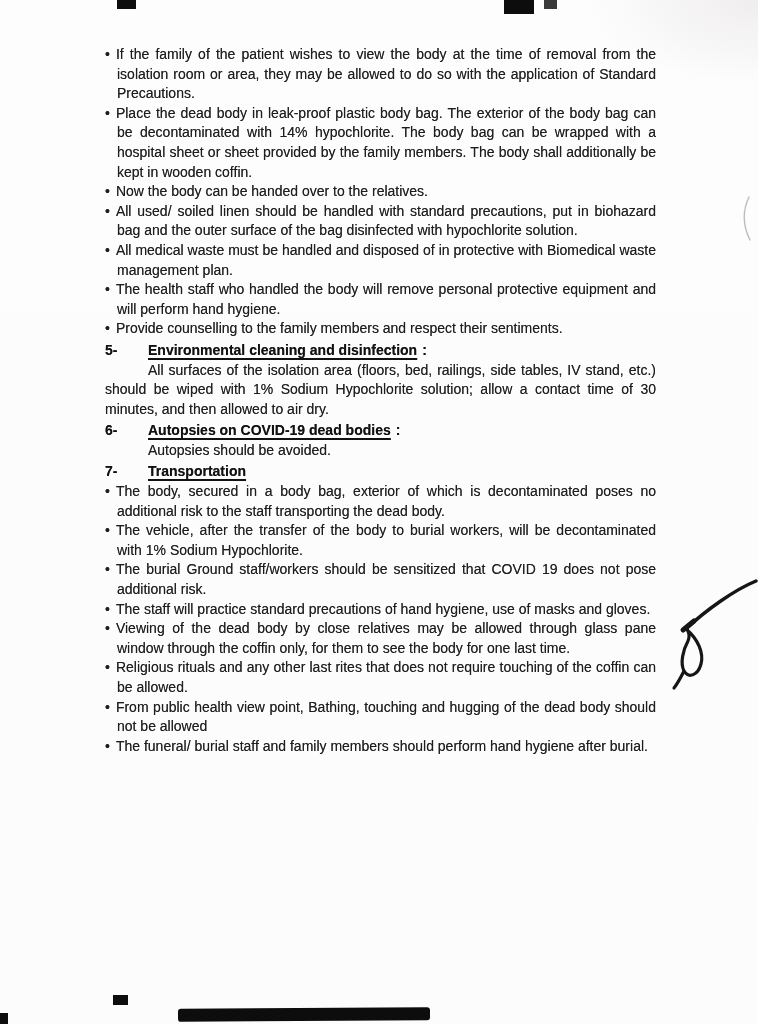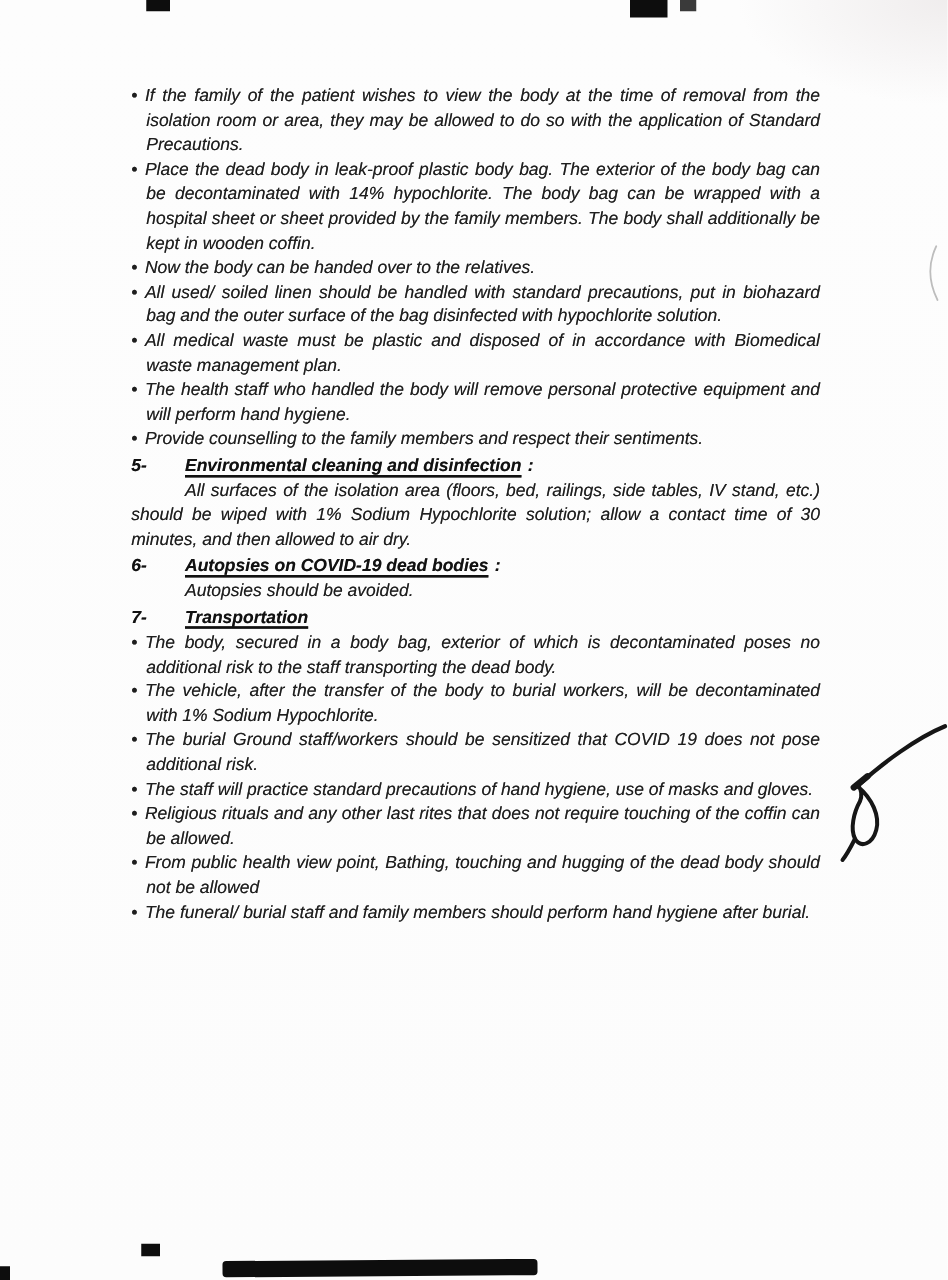--- a/index.html
+++ b/index.html
@@ -10,24 +10,23 @@
     position:relative;
     overflow:hidden;
   }
   .page{
     position:absolute;inset:0;
     background:
       radial-gradient(240px 120px at 100% 0%, rgba(205,195,196,0.28), rgba(255,255,255,0) 70%),
       linear-gradient(180deg,#fdfdfd 0%,#fcfcfc 100%);
   }
   .content{
-    position:absolute;left:105px;top:67px;width:551px;
+    position:absolute;left:105px;top:45px;width:551px;
     font-size:14px;line-height:19.6px;color:#1e1e1e;
     text-shadow:0 0 0.3px rgba(30,30,30,0.65);
-    font-style:italic;
   }
   .content p{margin:0;}
   .bullet{
     margin-left:38px;
     padding-left:12px;
     text-indent:-12px;
     text-align:justify;
   }
   .dot{display:inline;margin-right:6px;}
   .section-h{margin-top:2px !important;}
@@ -58,36 +57,37 @@
 <body>
 
 <div class="page">
 
   <div class="content">
 
     <p class="bullet"><span class="dot">•</span><span>If the family of the patient wishes to view the body at the time of removal from the isolation room or area, they may be allowed to do so with the application of Standard Precautions.</span></p>
     <p class="bullet"><span class="dot">•</span><span>Place the dead body in leak-proof plastic body bag. The exterior of the body bag can be decontaminated with 14% hypochlorite. The body bag can be wrapped with a hospital sheet or sheet provided by the family members. The body shall additionally be kept in wooden coffin.</span></p>
     <p class="bullet"><span class="dot">•</span><span>Now the body can be handed over to the relatives.</span></p>
     <p class="bullet"><span class="dot">•</span><span>All used/ soiled linen should be handled with standard precautions, put in biohazard bag and the outer surface of the bag disinfected with hypochlorite solution.</span></p>
-    <p class="bullet"><span class="dot">•</span><span>All medical waste must be plastic and disposed of in accordance with Biomedical waste management plan.</span></p>
+    <p class="bullet"><span class="dot">•</span><span>All medical waste must be handled and disposed of in protective with Biomedical waste management plan.</span></p>
     <p class="bullet"><span class="dot">•</span><span>The health staff who handled the body will remove personal protective equipment and will perform hand hygiene.</span></p>
     <p class="bullet"><span class="dot">•</span><span>Provide counselling to the family members and respect their sentiments.</span></p>
 
     <p class="section-h"><span class="num">5-</span><span class="stitle">Environmental cleaning and disinfection</span><span class="suffix">:</span></p>
     <p class="sec-body">All surfaces of the isolation area (floors, bed, railings, side tables, IV stand, etc.) should be wiped with 1% Sodium Hypochlorite solution; allow a contact time of 30 minutes, and then allowed to air dry.</p>
 
     <p class="section-h"><span class="num">6-</span><span class="stitle">Autopsies on COVID-19 dead bodies</span><span class="suffix">:</span></p>
     <p class="sec-body">Autopsies should be avoided.</p>
 
     <p class="section-h"><span class="num">7-</span><span class="stitle">Transportation</span></p>
     <p class="bullet"><span class="dot">•</span><span>The body, secured in a body bag, exterior of which is decontaminated poses no additional risk to the staff transporting the dead body.</span></p>
     <p class="bullet"><span class="dot">•</span><span>The vehicle, after the transfer of the body to burial workers, will be decontaminated with 1% Sodium Hypochlorite.</span></p>
 
     <p class="bullet"><span class="dot">•</span><span>The burial Ground staff/workers should be sensitized that COVID 19 does not pose additional risk.</span></p>
     <p class="bullet"><span class="dot">•</span><span>The staff will practice standard precautions of hand hygiene, use of masks and gloves.</span></p>
+    <p class="bullet"><span class="dot">•</span><span>Viewing of the dead body by close relatives may be allowed through glass pane window through the coffin only, for them to see the body for one last time.</span></p>
     <p class="bullet"><span class="dot">•</span><span>Religious rituals and any other last rites that does not require touching of the coffin can be allowed.</span></p>
     <p class="bullet"><span class="dot">•</span><span>From public health view point, Bathing, touching and hugging of the dead body should not be allowed</span></p>
     <p class="bullet"><span class="dot">•</span><span>The funeral/ burial staff and family members should perform hand hygiene after burial.</span></p>
   </div>
 
   <div class="artifact a-top-left"></div>
   <div class="artifact a-top-center"></div>
   <div class="artifact a-top-center2"></div>
   <div class="artifact a-bottom-small"></div>
   <div class="artifact a-bottom-bar"></div>

